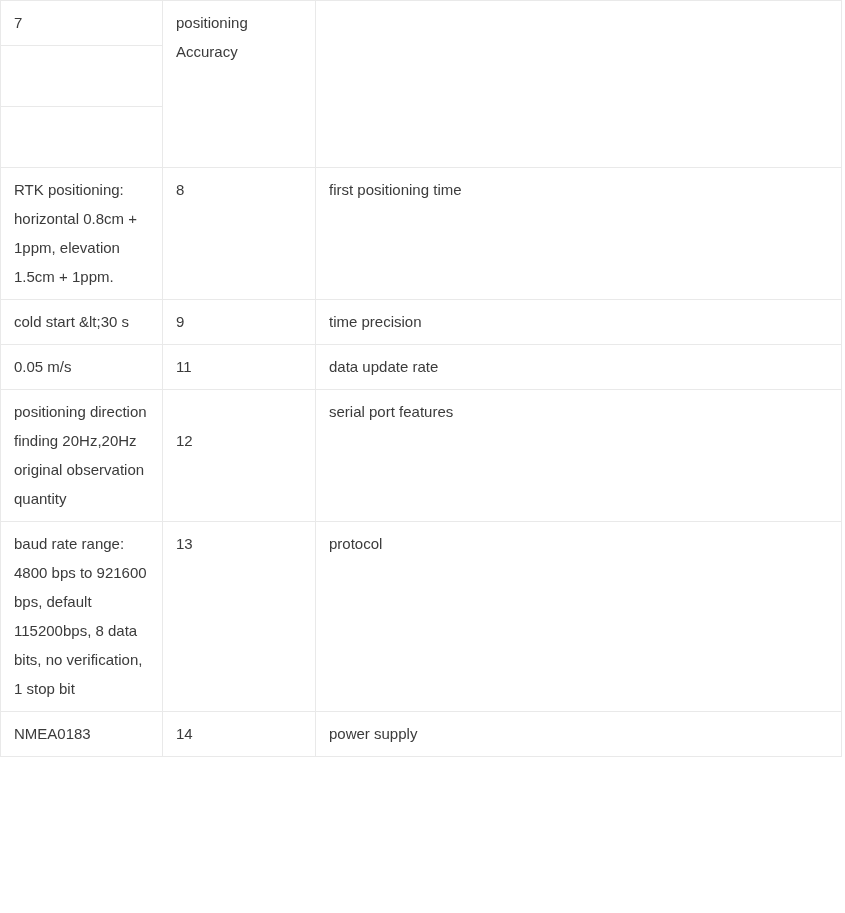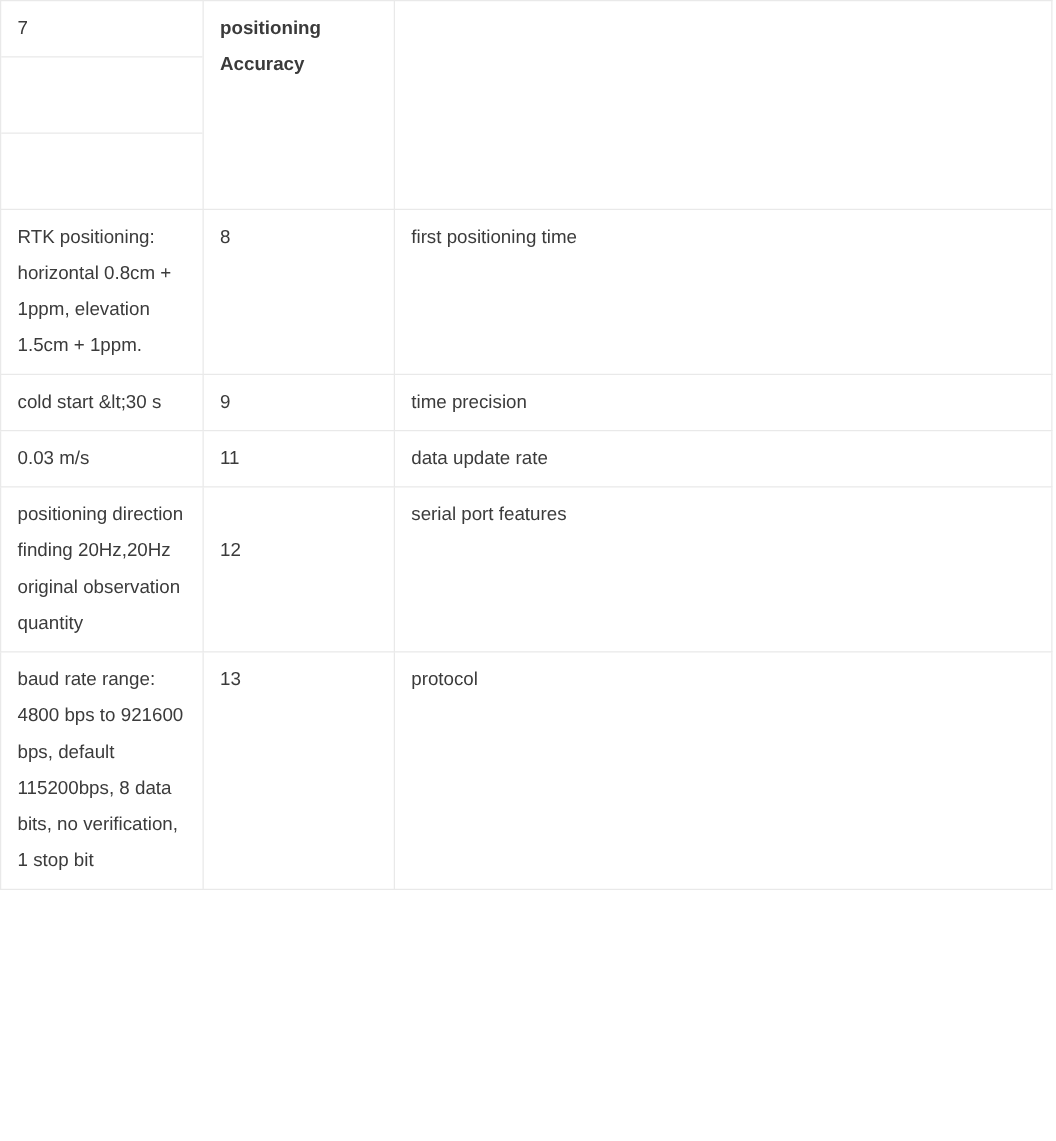--- a/index.html
+++ b/index.html
@@ -82,21 +82,21 @@
             <tr>
               <td class="sub-blank"></td>
             </tr>
             <tr>
               <td class="sub-blank"></td>
             </tr>
           </tbody>
         </table>
       </td>
       <td class="v-mid">
-        <div class="cell" style="white-space:pre-line;font-weight:bold;">positioning
+        <div class="cell" style="white-space:pre-line;">positioning
 Accuracy</div>
       </td>
       <td>
         <table class="subtable">
           <tbody>
             <tr>
               <td class="sub-blank"></td>
             </tr>
           </tbody>
         </table>
@@ -123,21 +123,21 @@
         <div class="cell">9</div>
       </td>
       <td>
         <div class="cell">time precision</div>
       </td>
     </tr>
 
 
     <tr>
       <td>
-        <div class="cell">0.03 m/s</div>
+        <div class="cell">0.05 m/s</div>
       </td>
       <td>
         <div class="cell">11</div>
       </td>
       <td>
         <div class="cell">data update rate</div>
       </td>
     </tr>
 
     <tr>
@@ -166,16 +166,27 @@
         <div class="cell">baud rate range: 4800 bps to 921600 bps, default 115200bps, 8 data bits, no verification, 1 stop bit</div>
       </td>
       <td>
         <div class="cell">13</div>
       </td>
       <td>
         <div class="cell">protocol</div>
       </td>
     </tr>
 
+    <tr>
+      <td>
+        <div class="cell">NMEA0183</div>
+      </td>
+      <td>
+        <div class="cell">14</div>
+      </td>
+      <td>
+        <div class="cell">power supply</div>
+      </td>
+    </tr>
 
 
   </tbody>
 </table>
 
 </body></html>

